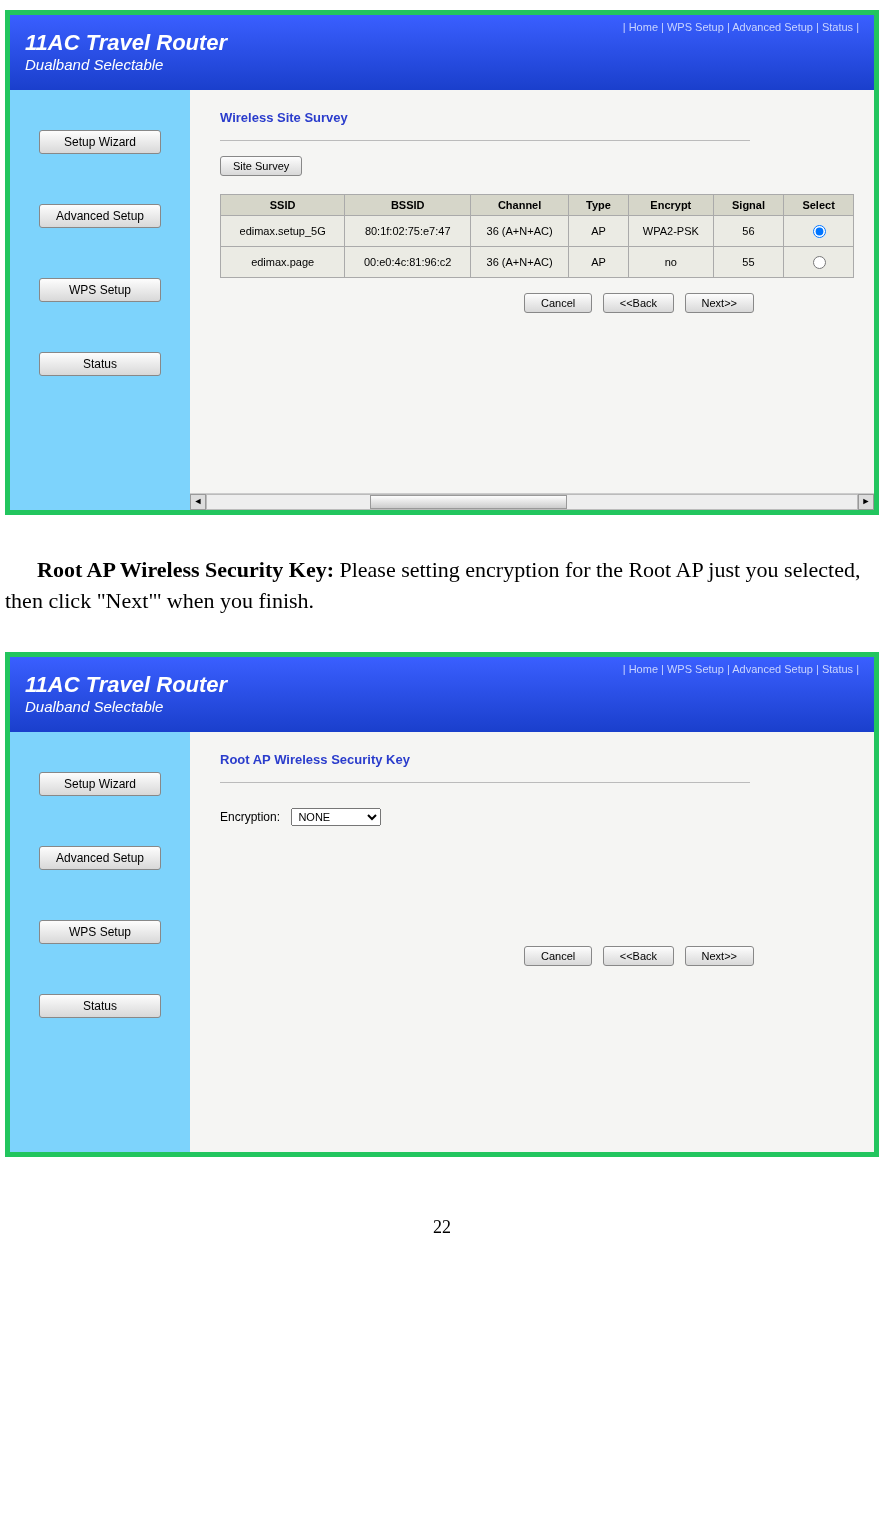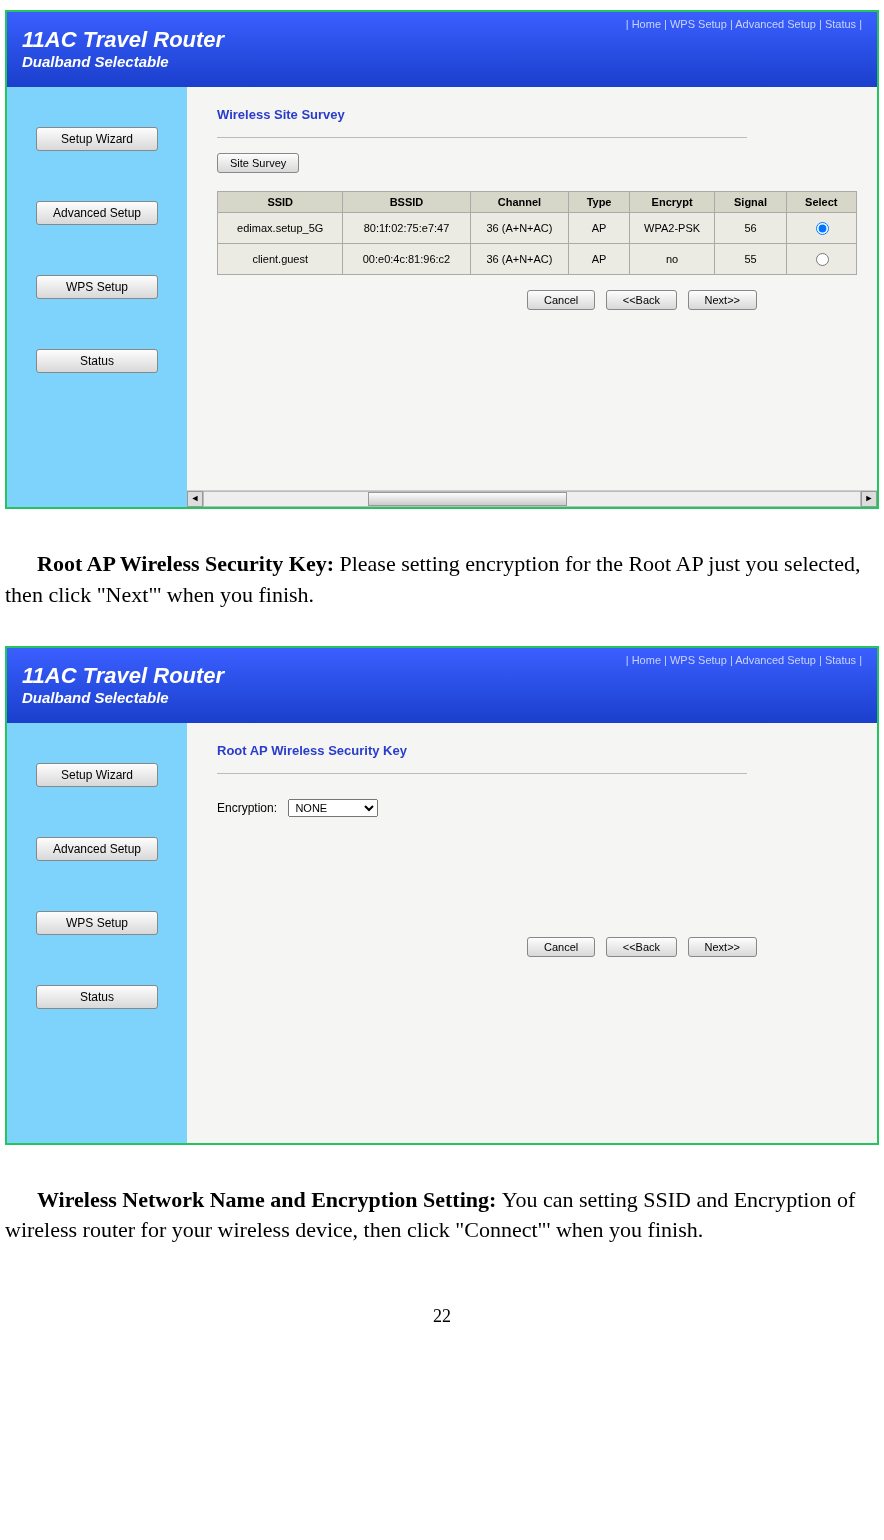--- a/index.html
+++ b/index.html
@@ -6,42 +6,42 @@
     margin: 0;
     padding: 0;
     font-family: Arial, sans-serif;
     background: #fff;
     width: 884px;
   }
   .page {
     padding: 10px 5px 20px 5px;
   }
   .router-panel {
-    border: 2px solid #22c55e;
+    border: 5px solid #22c55e;
     background: #f0f0ee;
     margin-bottom: 40px;
     position: relative;
   }
   .header {
     background: linear-gradient(to bottom, #3a5fff 0%, #1a3fcc 100%);
     color: #fff;
     padding: 10px 15px;
     position: relative;
     height: 55px;
   }
   .header-title {
     font-style: italic;
     font-weight: bold;
     font-size: 22px;
     margin: 0;
     padding-top: 5px;
   }
   .header-sub {
     font-style: italic;
-    font-weight: bold;
+    font-weight: normal;
     font-size: 15px;
   }
   .top-links {
     position: absolute;
     top: 6px;
     right: 15px;
     font-size: 11px;
     color: #c9d4ff;
   }
   .body-area {
@@ -229,21 +229,21 @@
           <tr>
             <td>edimax.setup_5G</td>
             <td>80:1f:02:75:e7:47</td>
             <td>36 (A+N+AC)</td>
             <td>AP</td>
             <td>WPA2-PSK</td>
             <td>56</td>
             <td><input type="radio" name="sel1" checked="" style=""></td>
           </tr>
           <tr>
-            <td>client.guest</td>
+            <td>edimax.page</td>
             <td>00:e0:4c:81:96:c2</td>
             <td>36 (A+N+AC)</td>
             <td>AP</td>
             <td>no</td>
             <td>55</td>
             <td><input type="radio" name="sel1" style=""></td>
           </tr>
         </tbody>
           </table>
 
@@ -294,19 +294,16 @@
 
         <div class="action-row" style="margin-top:120px;">
           <button class="small-btn">Cancel</button>
           <button class="small-btn">&lt;&lt;Back</button>
           <button class="small-btn">Next&gt;&gt;</button>
         </div>
       </div>
     </div>
   </div>
 
-  <p class="doc-text">
-    <b>Wireless Network Name and Encryption Setting: </b><span>You can setting SSID and Encryption of wireless router for your wireless device, then click "Connect"' when you finish.</span>
-  </p>
 
   <div class="page-num">22</div>
 
 </div>
 
 </body></html>

